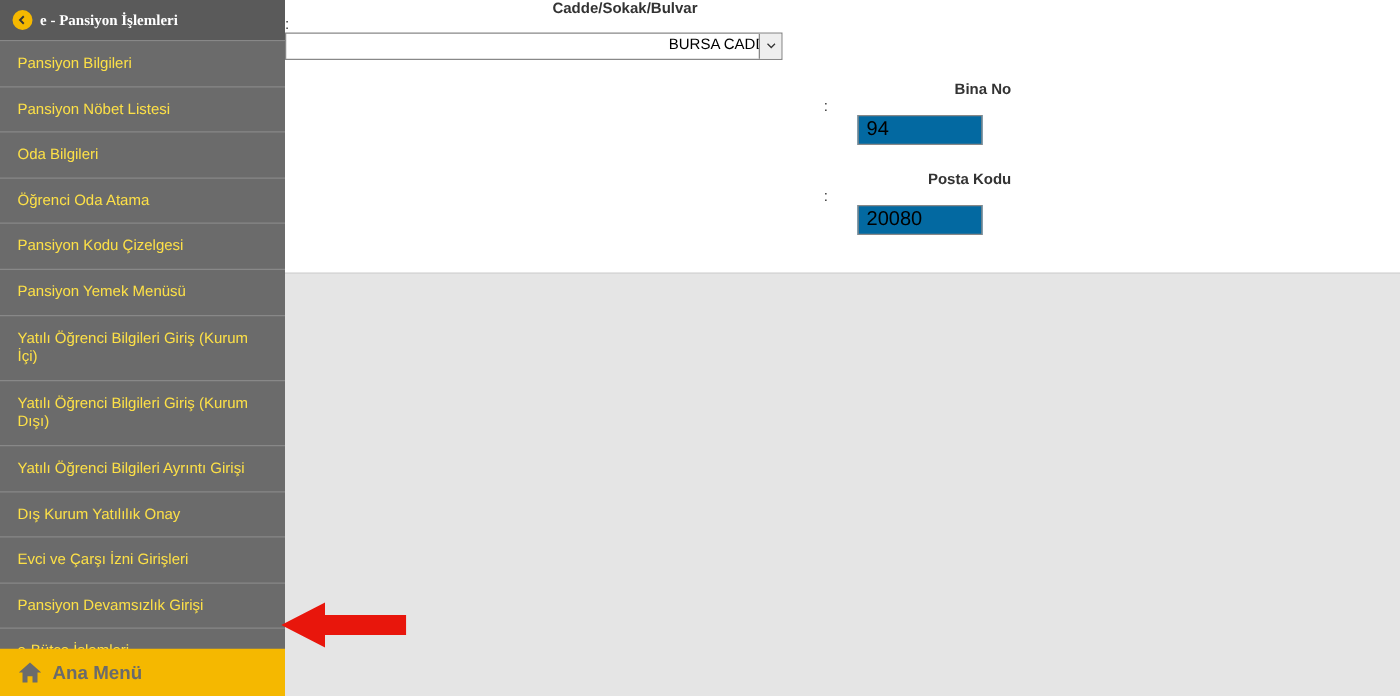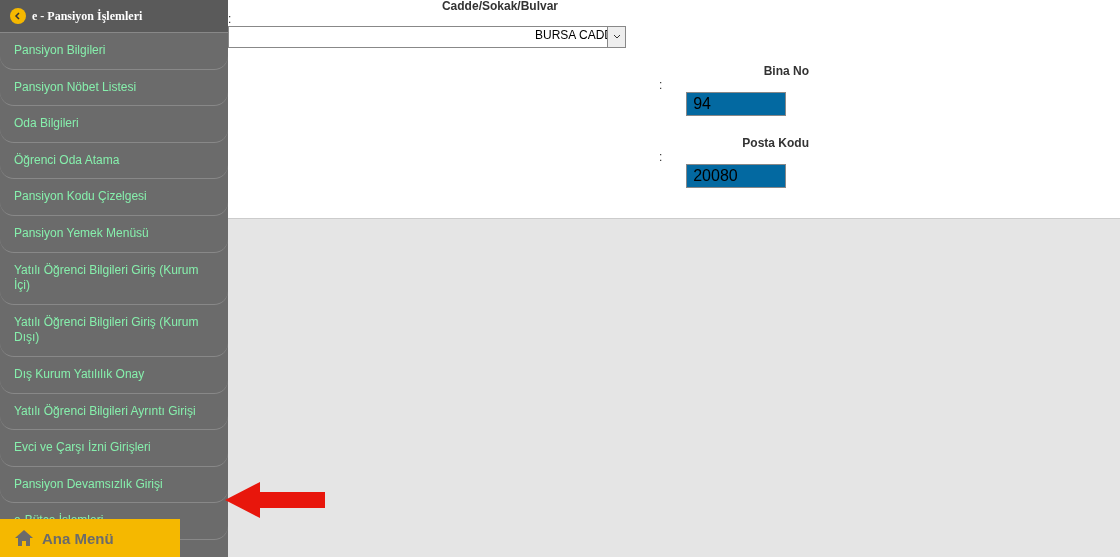--- a/index.html
+++ b/index.html
@@ -35,33 +35,32 @@
       background: #f5b800;
       border-radius: 50%;
       margin-right: 6px;
       display: inline-flex;
       align-items: center;
       justify-content: center;
       font-size: 10px;
       color: #333;
     }
     .sidebar-item {
-      color: #86efac;
+      color: #fde047;
       font-size: 12px;
       padding: 10px 14px;
       border-bottom: 1px solid #888;
       cursor: pointer;
       line-height: 1.3;
-      border-radius: 14px;
     }
     .ana-menu {
       position: absolute;
       bottom: 0;
       left: 0;
-      width: 180px;
+      width: 228px;
       background: #f5b800;
       color: #6b6b6b;
       font-size: 15px;
       font-weight: bold;
       padding: 10px 14px;
       display: flex;
       align-items: center;
       cursor: pointer;
     }
     .home-icon {
@@ -167,22 +166,22 @@
     <span>e - Pansiyon İşlemleri</span>
   </div>
   <div class="sidebar-item"><span>Pansiyon Bilgileri</span></div>
   <div class="sidebar-item"><span>Pansiyon Nöbet Listesi</span></div>
   <div class="sidebar-item"><span>Oda Bilgileri</span></div>
   <div class="sidebar-item"><span>Öğrenci Oda Atama</span></div>
   <div class="sidebar-item"><span>Pansiyon Kodu Çizelgesi</span></div>
   <div class="sidebar-item"><span>Pansiyon Yemek Menüsü</span></div>
   <div class="sidebar-item"><span>Yatılı Öğrenci Bilgileri Giriş (Kurum İçi)</span></div>
   <div class="sidebar-item"><span>Yatılı Öğrenci Bilgileri Giriş (Kurum Dışı)</span></div>
+  <div class="sidebar-item"><span>Yatılı Öğrenci Bilgileri Ayrıntı Girişi</span></div>
   <div class="sidebar-item"><span>Dış Kurum Yatılılık Onay</span></div>
-  <div class="sidebar-item"><span>Yatılı Öğrenci Bilgileri Ayrıntı Girişi</span></div>
   <div class="sidebar-item"><span>Evci ve Çarşı İzni Girişleri</span></div>
   <div class="sidebar-item"><span>Pansiyon Devamsızlık Girişi</span></div>
   <div class="sidebar-item"><span>e-Bütçe İşlemleri</span></div>
 
   <div class="ana-menu">
     <span class="home-icon">
       <svg width="20" height="18" viewBox="0 0 20 18">
           <path d="M10 1 L1 9 L4 9 L4 17 L8 17 L8 12 L12 12 L12 17 L16 17 L16 9 L19 9 Z" fill="#6b6b6b"></path>
         </svg>
     </span>

